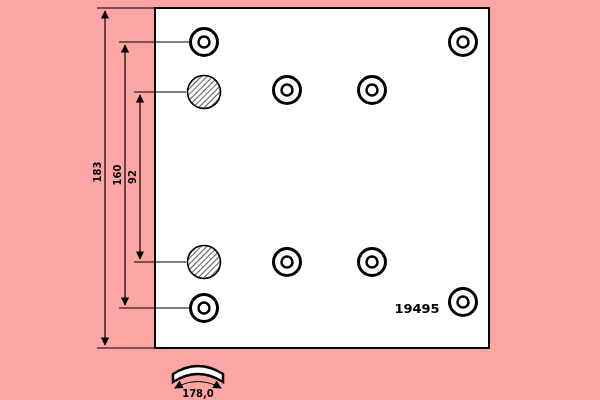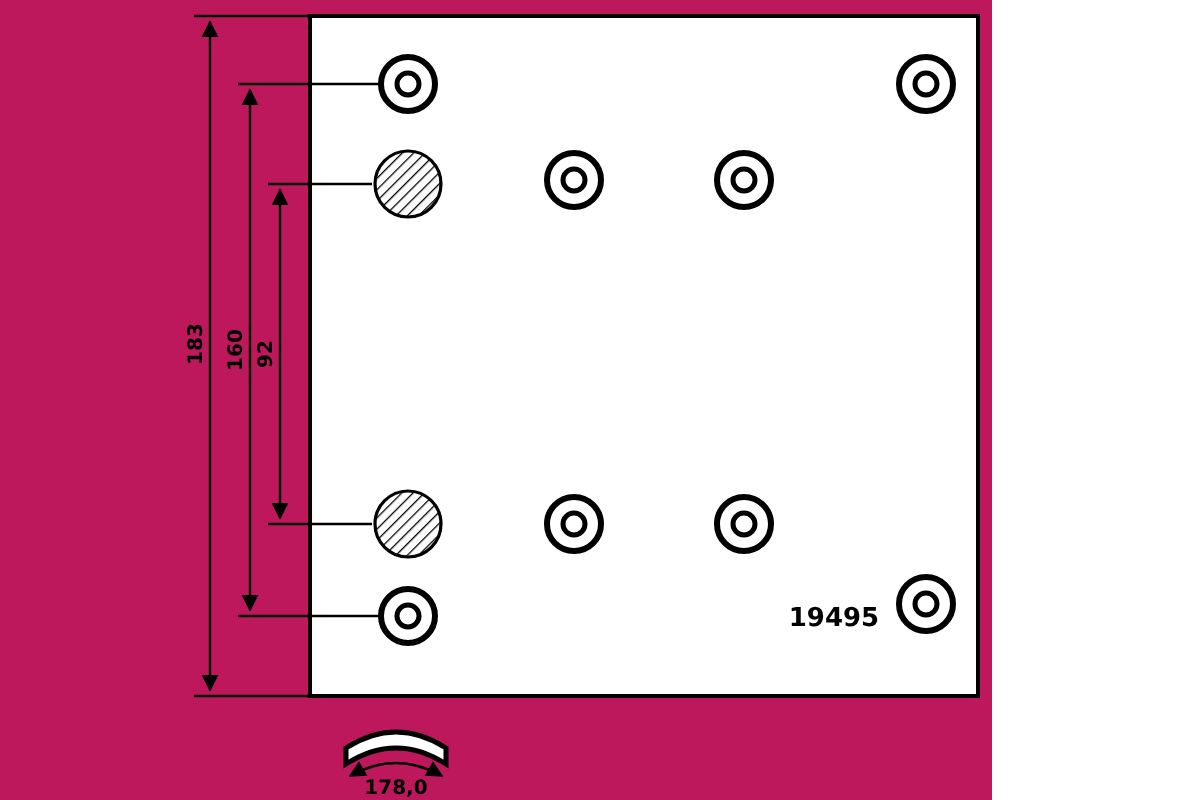--- a/index.html
+++ b/index.html
@@ -2,23 +2,23 @@
 <html><head>
 <meta charset="utf-8">
 <style>
   html, body {
     margin: 0;
     padding: 0;
     background: #ffffff;
   }
   .stage {
     position: relative;
-    width: 496px;
+    width: 600px;
     height: 400px;
-    background: #be185d;
+    background: #fca5a5;
     overflow: hidden;
     font-family: "DejaVu Sans", sans-serif;
   }
   svg { display: block; }
   .dim-label {
     font-family: "DejaVu Sans", sans-serif;
     font-size: 10px;
     font-weight: bold;
     fill: #000000;
   }

